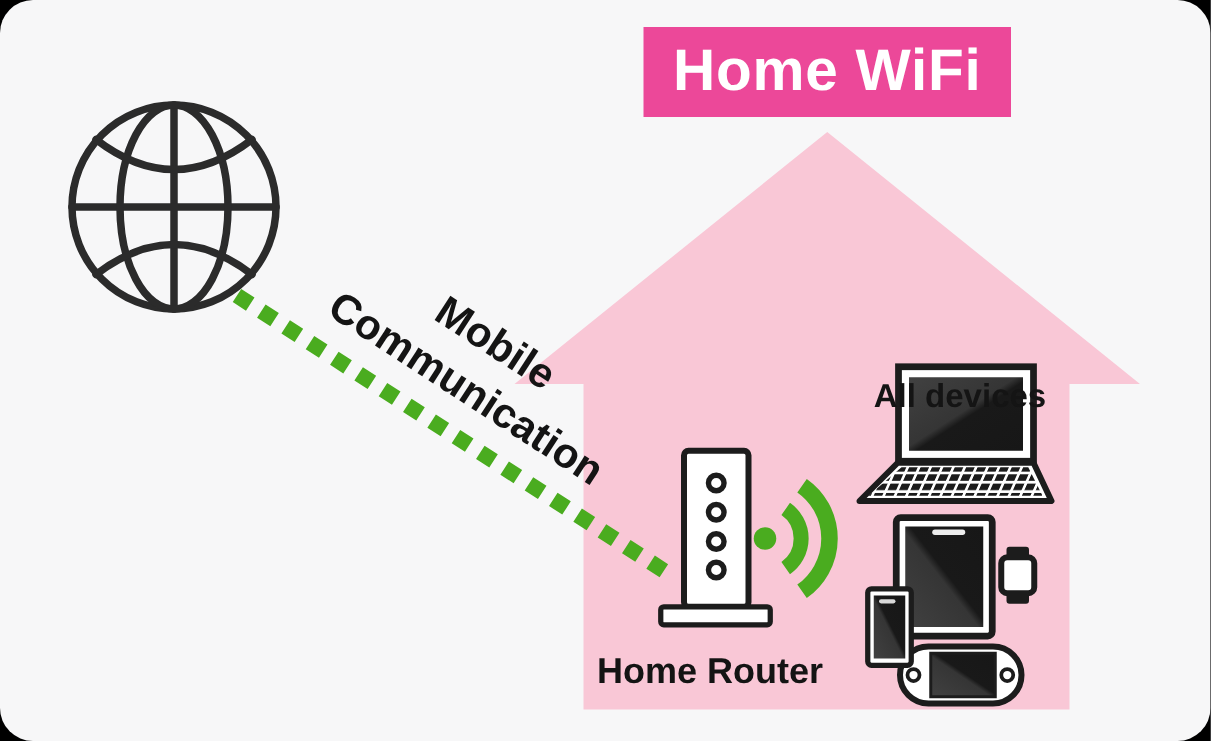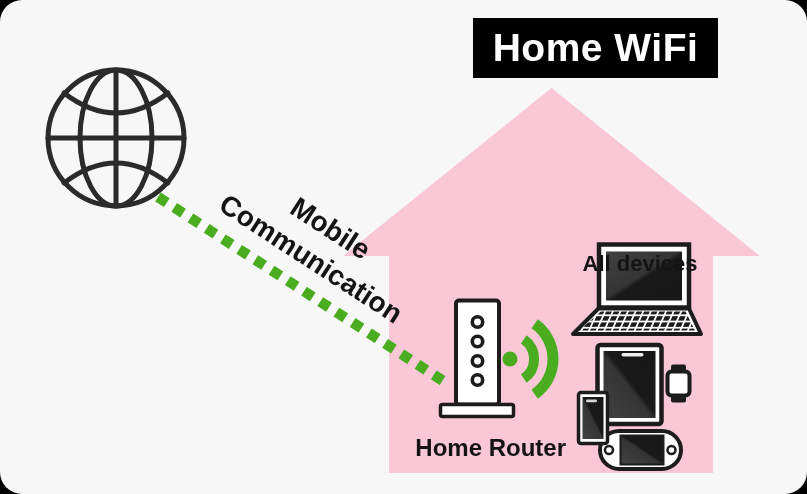--- a/index.html
+++ b/index.html
@@ -4,34 +4,34 @@
 <style>
   html,body{margin:0;padding:0;background:#000;}
   body{font-family:"Liberation Sans","DejaVu Sans",sans-serif;}
   .card{
     position:relative;width:807px;height:494px;background:#f7f7f8;
     border-radius:22px;overflow:hidden;
   }
   .art{position:absolute;left:0;top:0;width:807px;height:494px;}
   .banner{
     position:absolute;left:429px;top:18px;width:245px;height:60px;
-    background:#000000;color:#ffffff;display:flex;align-items:center;justify-content:center;
-    font-size:39px;font-weight:700;letter-spacing:.5px;margin-left:44px;
+    background:#ec4899;color:#ffffff;display:flex;align-items:center;justify-content:center;
+    font-size:39px;font-weight:700;letter-spacing:.5px;
   }
   .mobile-comm{
     position:absolute;left:168px;top:208px;width:305px;
     transform:rotate(33deg);transform-origin:50% 50%;
     text-align:center;color:#141414;font-size:28px;font-weight:700;line-height:36px;
   }
   .all-devices{
     position:absolute;left:570px;top:203px;width:140px;text-align:center;
     color:#141414;font-size:22px;font-weight:700;margin-top:48px;
   }
   .home-router{
-    position:absolute;left:398px;top:434px;width:168px;text-align:right;
+    position:absolute;left:398px;top:434px;width:168px;text-align:left;
     color:#141414;font-size:24px;font-weight:700;
   }
 </style>
 </head>
 <body>
 
 <div class="card">
 
   <svg class="art" viewBox="0 0 807 494">
     <defs>

